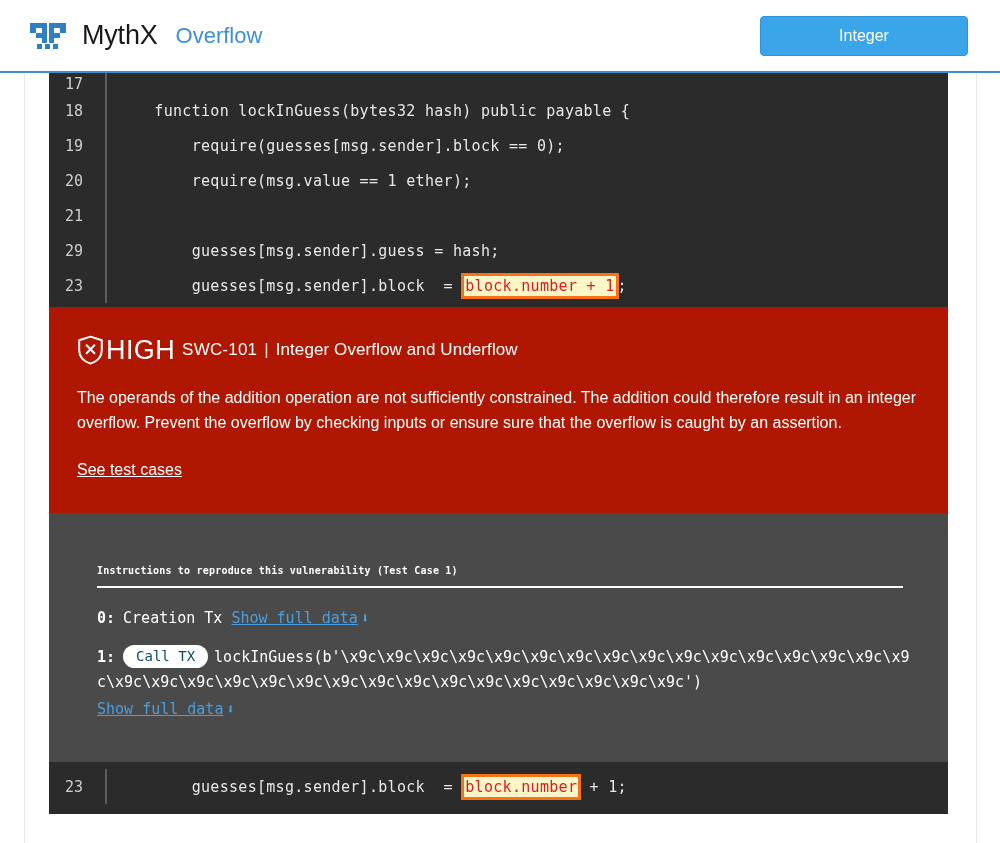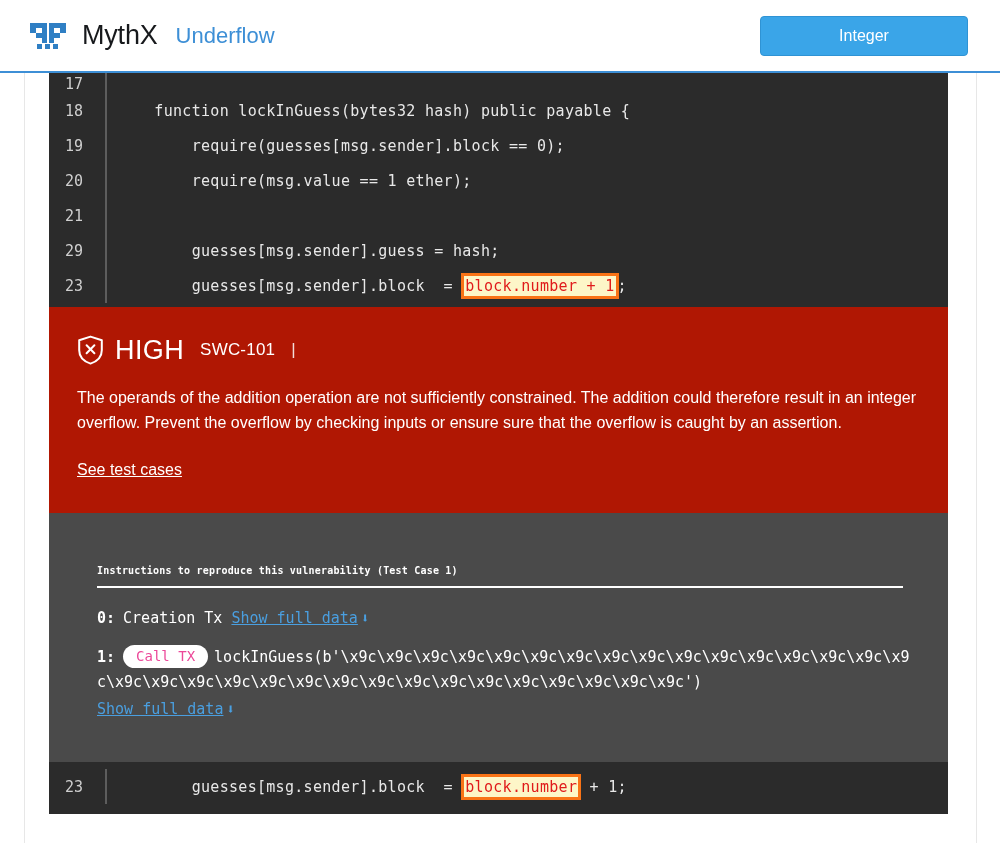--- a/index.html
+++ b/index.html
@@ -157,21 +157,21 @@
   
   .severity {
     background: #b01703;
     color: #ffffff;
     padding: 28px 28px 34px 28px;
     box-sizing: border-box;
   }
   .sev-head {
     display: flex;
     align-items: center;
-    gap: 11px;
+    gap: 2px;
     margin-bottom: 20px;
   }
   .shield-icon {
     width: 27px;
     height: 30px;
     flex: 0 0 27px;
     display: block;
   }
   .sev-level {
     font-size: 27px;
@@ -231,21 +231,21 @@
     margin-bottom: 10px;
     word-break: break-all;
   }
   .step-idx {
     font-weight: bold;
     margin-right: 8px;
   }
   .pill {
     display: inline-block;
     background: #ffffff;
-    color: #ec4899;
+    color: #0c4a6e;
     border-radius: 13px;
     padding: 2px 13px;
     font-size: 14px;
     line-height: 19px;
     vertical-align: 1px;
     margin-right: 6px;
   }
   .data-link {
     color: #4a9fe0;
     text-decoration: underline;
@@ -287,21 +287,21 @@
         <rect x="19" y="10" width="5" height="5"></rect>
         <rect x="24" y="10" width="6" height="5"></rect>
         <rect x="12" y="15" width="5" height="5"></rect>
         <rect x="19" y="15" width="5" height="5"></rect>
         <rect x="7" y="21" width="5" height="5"></rect>
         <rect x="15" y="21" width="5" height="5"></rect>
         <rect x="23" y="21" width="5" height="5"></rect>
       </g>
     </svg>
     <span class="brand-name">MythX</span>
-    <span class="brand-sub">Underflow</span>
+    <span class="brand-sub">Overflow</span>
   </div>
   <button class="logout-btn">Integer</button>
 </div>
 
 <div class="page">
   <div class="card">
 
     <div class="issue-panel">
 
       <div class="code-block code-top">
@@ -352,20 +352,21 @@
 
       <div class="severity">
         <div class="sev-head">
           <svg class="shield-icon" viewBox="0 0 27 30">
             <path d="M13.5 1.6 L24.8 5.2 L24.8 15.3 C24.8 22.2 19.8 26.6 13.5 28.6 C7.2 26.6 2.2 22.2 2.2 15.3 L2.2 5.2 Z" fill="none" stroke="#ffffff" stroke-width="2" stroke-linejoin="round"></path>
             <path d="M9.6 10.2 L17.4 18.2 M17.4 10.2 L9.6 18.2" stroke="#ffffff" stroke-width="2" stroke-linecap="round"></path>
           </svg>
           <span class="sev-level">HIGH</span>
           <span class="sev-swc">SWC-101</span>
           <span class="sev-sep">|</span>
+          <span class="sev-title">Integer Overflow and Underflow</span>
         </div>
         <p class="sev-desc">The operands of the addition operation are not sufficiently constrained. The addition could therefore result in an integer overflow. Prevent the overflow by checking inputs or ensure sure that the overflow is caught by an assertion.</p>
         <a class="sev-link">See test cases</a>
       </div>
 
       <div class="instructions">
         <span class="instr-title">Instructions to reproduce this vulnerability (Test Case 1)</span>
 
         <div class="step">
           <span class="step-idx">0:</span><span>Creation Tx</span>

